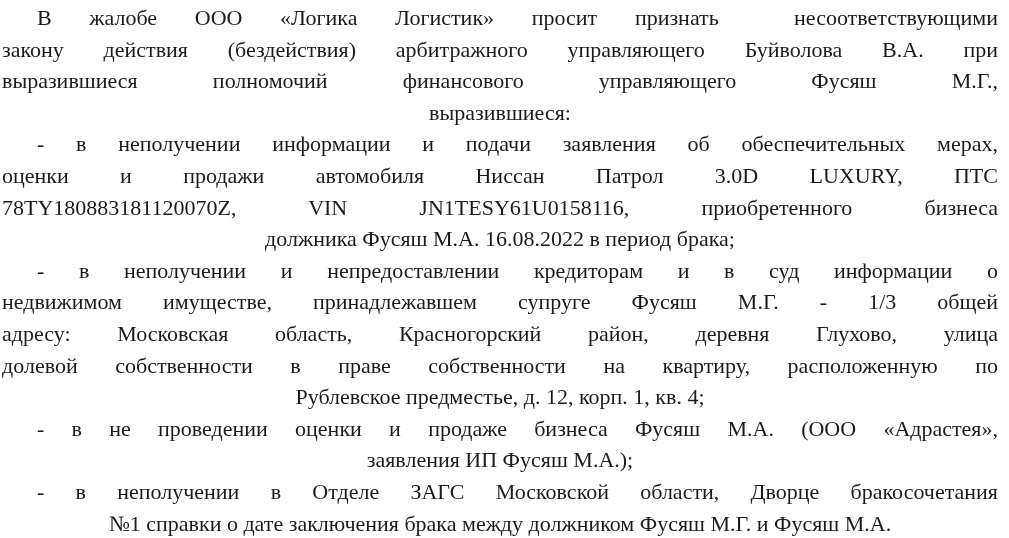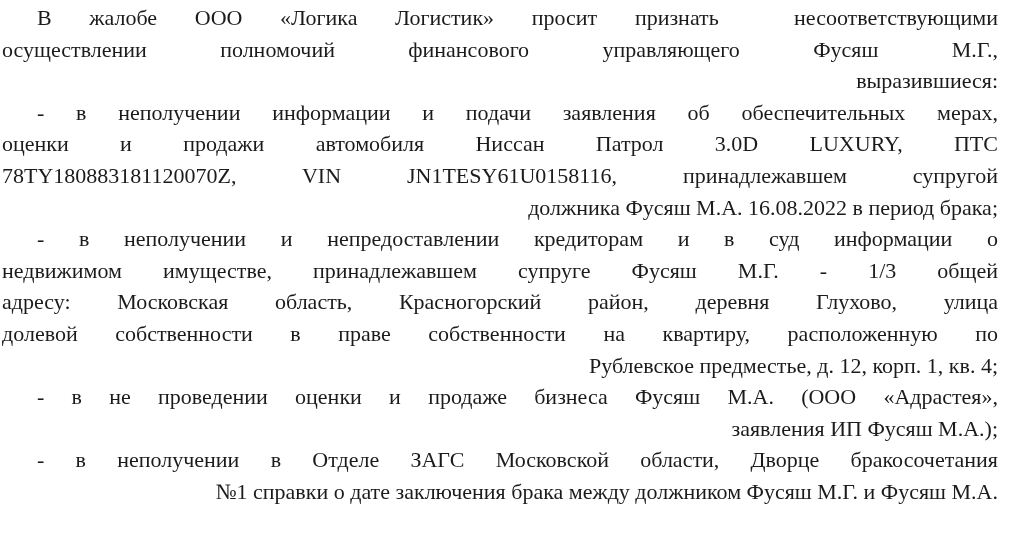--- a/index.html
+++ b/index.html
@@ -20,46 +20,47 @@
     font-family: "Liberation Serif", "DejaVu Serif", serif;
     font-size: 22px;
     line-height: 31.6px;
     color: #1b1b1b;
     -webkit-font-smoothing: antialiased;
   }
   .para {
     margin: 0;
   }
   .line {
-    text-align: right;
+    text-align: center;
     min-height: 31.6px;
   }
   
   .line.fill {
     text-align: justify;
     text-align-last: justify;
   }
   
   .line.first {
     text-indent: 35px;
   }
 </style>
 </head>
 <body>
 
 <main class="doc" id="doc" style="color: rgb(27, 27, 27);">
     <div class="para">
       <div class="line first fill">В жалобе ООО «Логика Логистик» просит признать&nbsp; несоответствующими</div>
-      <div class="line fill">осуществлении полномочий финансового управляющего Фусяш М.Г.,</div>
+      <div class="line fill">закону действия (бездействия) арбитражного управляющего Буйволова В.А. при</div>
+      <div class="line fill">выразившиеся полномочий финансового управляющего Фусяш М.Г.,</div>
       <div class="line">выразившиеся:</div>
     </div>
     <div class="para">
       <div class="line first fill">- в неполучении информации и подачи заявления об обеспечительных мерах,</div>
       <div class="line fill">оценки и продажи автомобиля Ниссан Патрол 3.0D LUXURY, ПТС</div>
-      <div class="line fill">78TY180883181120070Z, VIN JN1TESY61U0158116, принадлежавшем супругой</div>
+      <div class="line fill">78TY180883181120070Z, VIN JN1TESY61U0158116, приобретенного бизнеса</div>
       <div class="line">должника Фусяш М.А. 16.08.2022 в период брака;</div>
     </div>
     <div class="para">
       <div class="line first fill">- в неполучении и непредоставлении кредиторам и в суд информации о</div>
       <div class="line fill">недвижимом имуществе, принадлежавшем супруге Фусяш М.Г. - 1/3 общей</div>
       <div class="line fill">адресу: Московская область, Красногорский район, деревня Глухово, улица</div>
       <div class="line fill">долевой собственности в праве собственности на квартиру, расположенную по</div>
       <div class="line">Рублевское предместье, д. 12, корп. 1, кв. 4;</div>
     </div>
     <div class="para">

